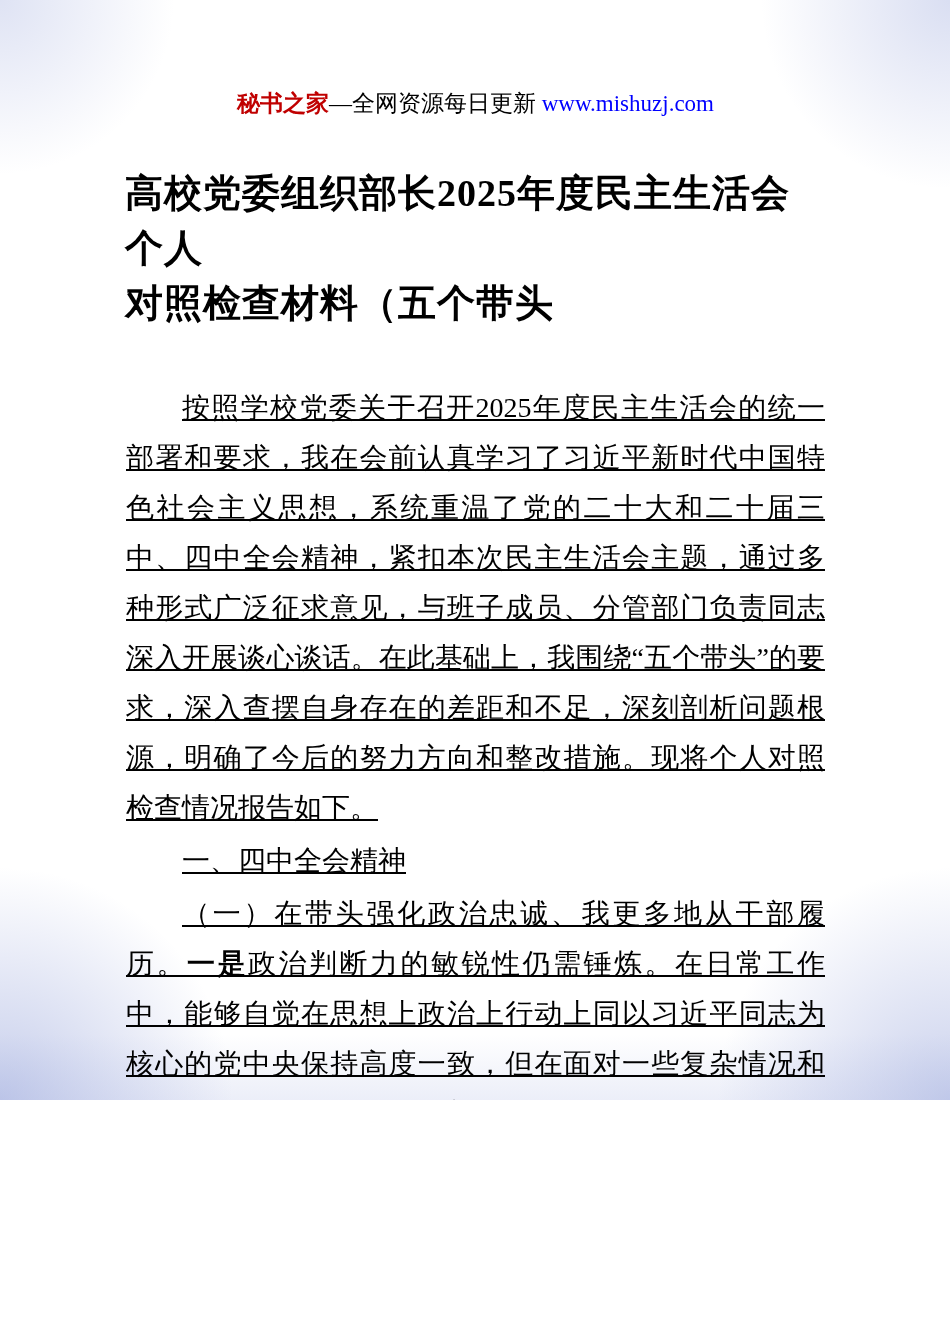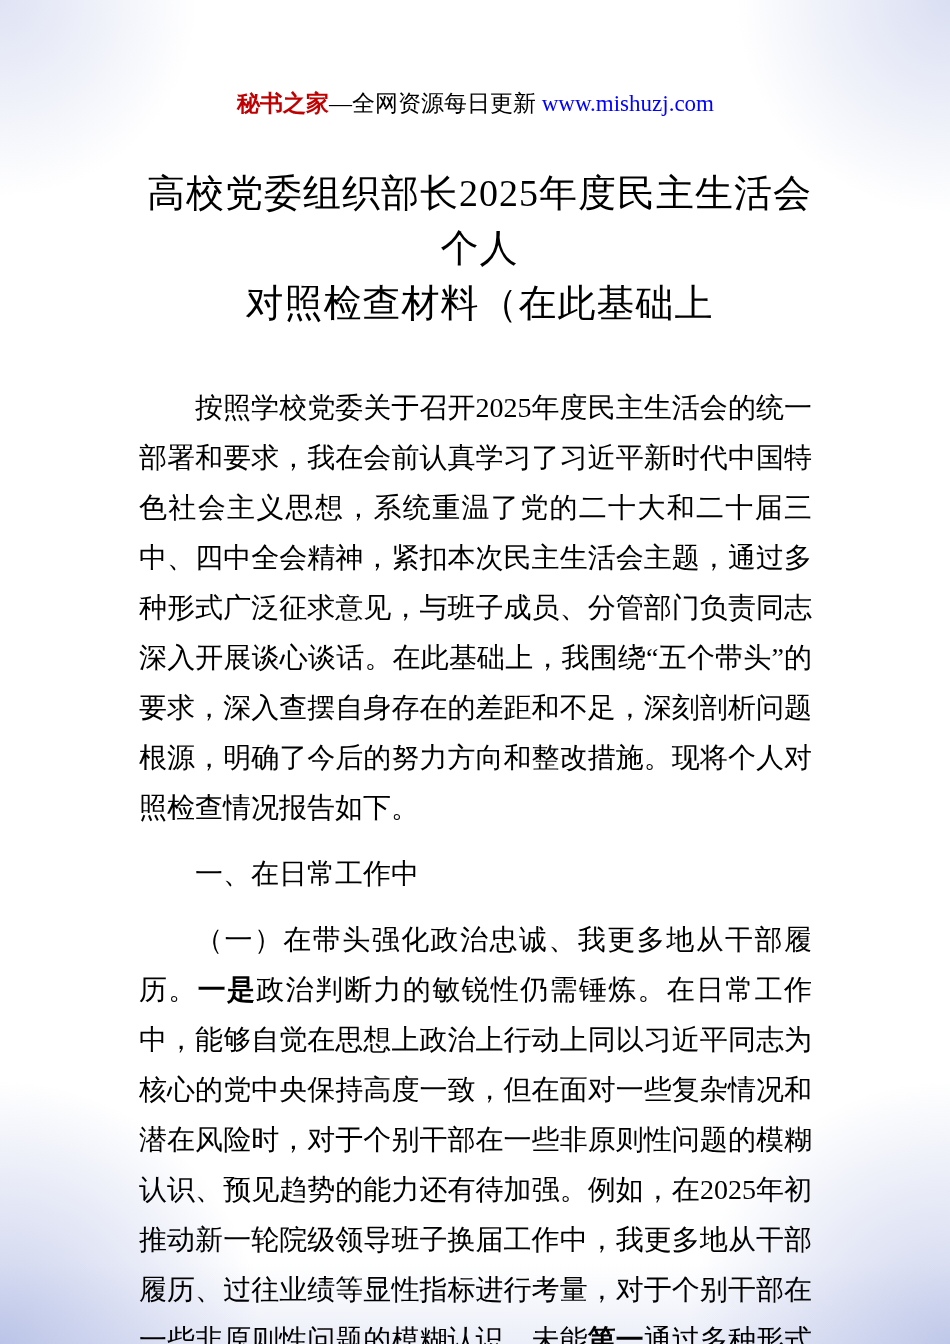--- a/index.html
+++ b/index.html
@@ -3,21 +3,21 @@
 <meta charset="utf-8">
 <style>
   html, body {
     margin: 0;
     padding: 0;
     background: #ffffff;
   }
   .page {
     position: relative;
     width: 950px;
-    height: 1344px;
+    height: 1100px;
     box-sizing: border-box;
     padding: 88px 122px 0 123px;
     overflow: hidden;
     color: #000000;
     font-family: "Liberation Serif", serif;
     background:
       radial-gradient(circle at 0% 100%, rgba(148,162,218,0.55) 0%, rgba(148,162,218,0) 16%),
       radial-gradient(circle at 100% 100%, rgba(148,162,218,0.50) 0%, rgba(148,162,218,0) 16%),
       radial-gradient(circle at 100% 0%, rgba(148,162,218,0.35) 0%, rgba(148,162,218,0) 13%),
       radial-gradient(circle at 0% 0%, rgba(148,162,218,0.30) 0%, rgba(148,162,218,0) 12%),
@@ -35,56 +35,57 @@
     font-weight: 700;
   }
   .tagline {
     color: #000000;
   }
   .url {
     color: #0000ff;
     cursor: pointer;
   }
   .title {
-    margin: 46px 0 0 8px;
+    margin: 46px 0 0 2px;
     font-size: 38px;
     line-height: 55px;
-    font-weight: 400;
-    text-align: center;
+    font-weight: 700;
+    text-align: left;
     letter-spacing: 1px;
   }
   .title-line {
     display: block;
   }
   .content {
     margin-top: 52px;
     font-size: 28px;
     line-height: 50px;
     text-align: justify;
     text-justify: inter-ideograph;
   }
   .content p {
-    margin: 16px;
+    margin: 3px;
     text-indent: 2em;
+    text-decoration: underline;
   }
   .bold {
     font-weight: 700;
   }
 </style>
 </head>
 <body>
 
 <div class="page">
 
   <div class="header"><span class="brand">秘书之家</span><span class="tagline">—全网资源每日更新 </span><span class="url">www.mishuzj.com</span></div>
 
   <h1 class="title">
     <span class="title-line">高校党委组织部长2025年度民主生活会个人</span>
-    <span class="title-line">对照检查材料（在此基础上</span>
+    <span class="title-line">对照检查材料（五个带头</span>
   </h1>
 
   <div class="content">
     <p><span>按照学校党委关于召开2025年度民主生活会的统一部署和要求，我在会前认真学习了习近平新时代中国特色社会主义思想，系统重温了党的二十大和二十届三中、四中全会精神，紧扣本次民主生活会主题，通过多种形式广泛征求意见，与班子成员、分管部门负责同志深入开展谈心谈话。在此基础上，我围绕“五个带头”的要求，深入查摆自身存在的差距和不足，深刻剖析问题根源，明确了今后的努力方向和整改措施。现将个人对照检查情况报告如下。</span></p>
-    <p><span>一、在日常工作中</span></p>
+    <p><span>一、四中全会精神</span></p>
     <p><span>（一）在带头强化政治忠诚、我更多地从干部履历。</span><span class="bold">一是</span><span>政治判断力的敏锐性仍需锤炼。在日常工作中，能够自觉在思想上政治上行动上同以习近平同志为核心的党中央保持高度一致，但在面对一些复杂情况和潜在风险时，对于个别干部在一些非原则性问题的模糊认识、预见趋势的能力还有待加强。例如，在2025年初推动新一轮院级领导班子换届工作中，我更多地从干部履历、过往业绩等显性指标进行考量，对于个别干部在一些非原则性问题的模糊认识，未能</span><span class="bold">第一</span><span>通过多种形式广泛征求意见</span></p>
   </div>
 
 </div>
 
 </body></html>

